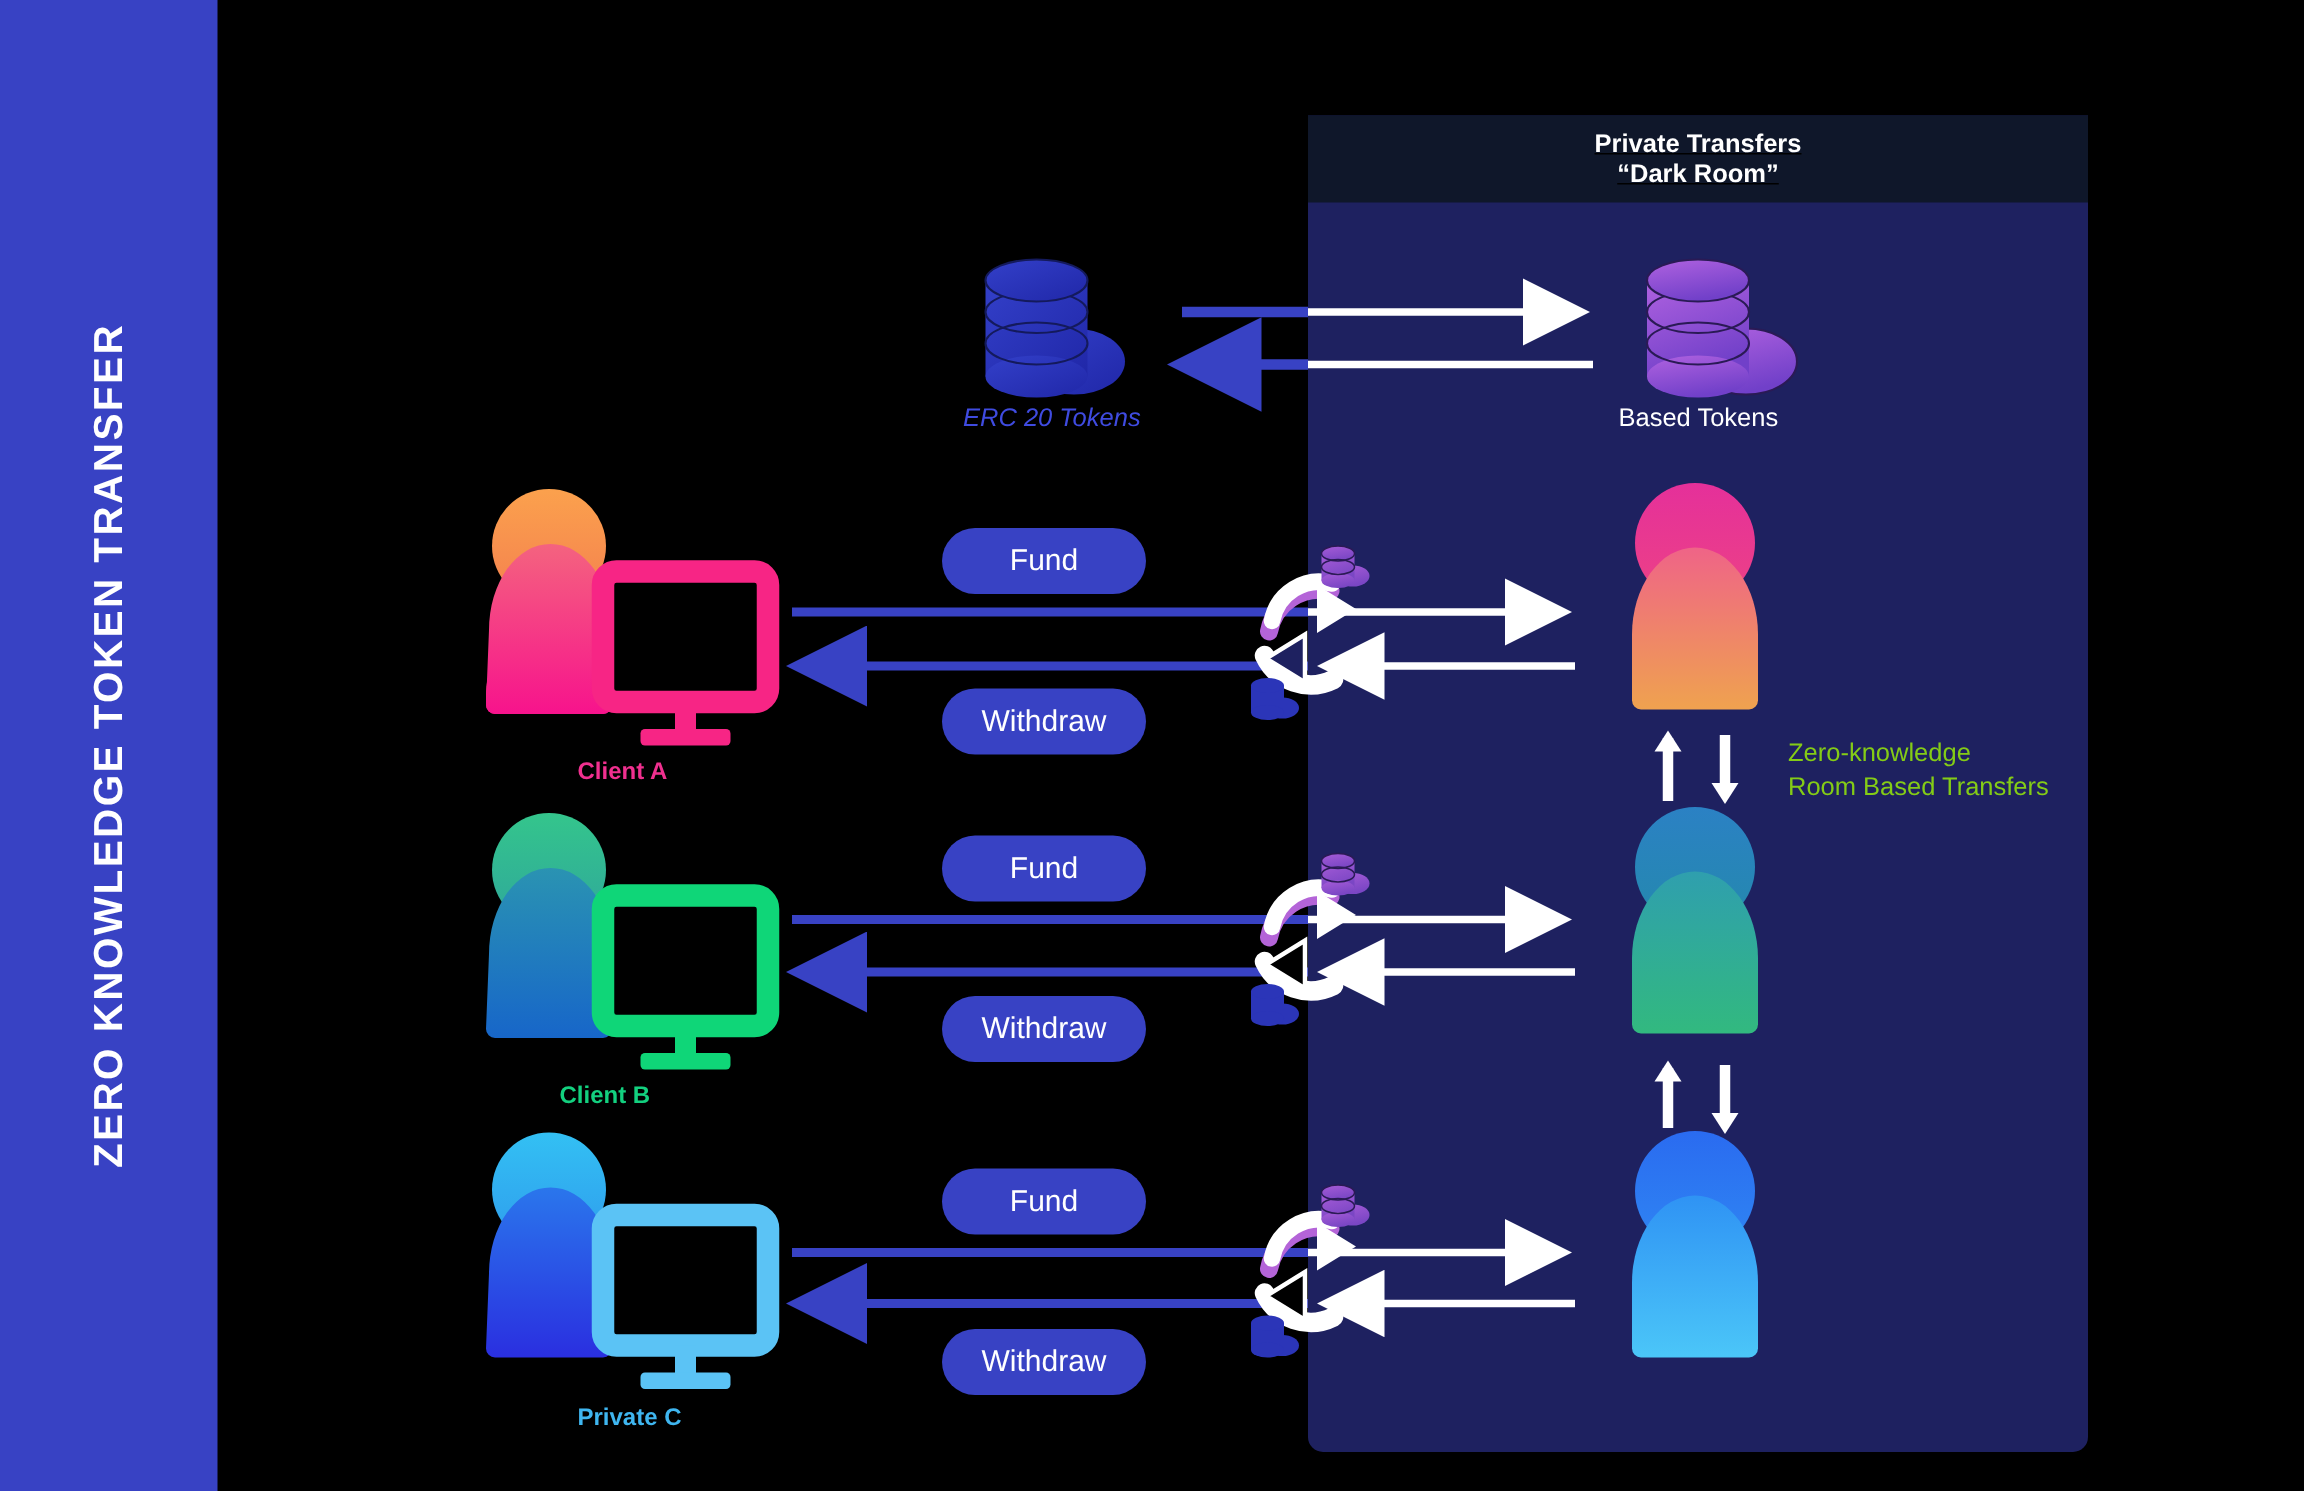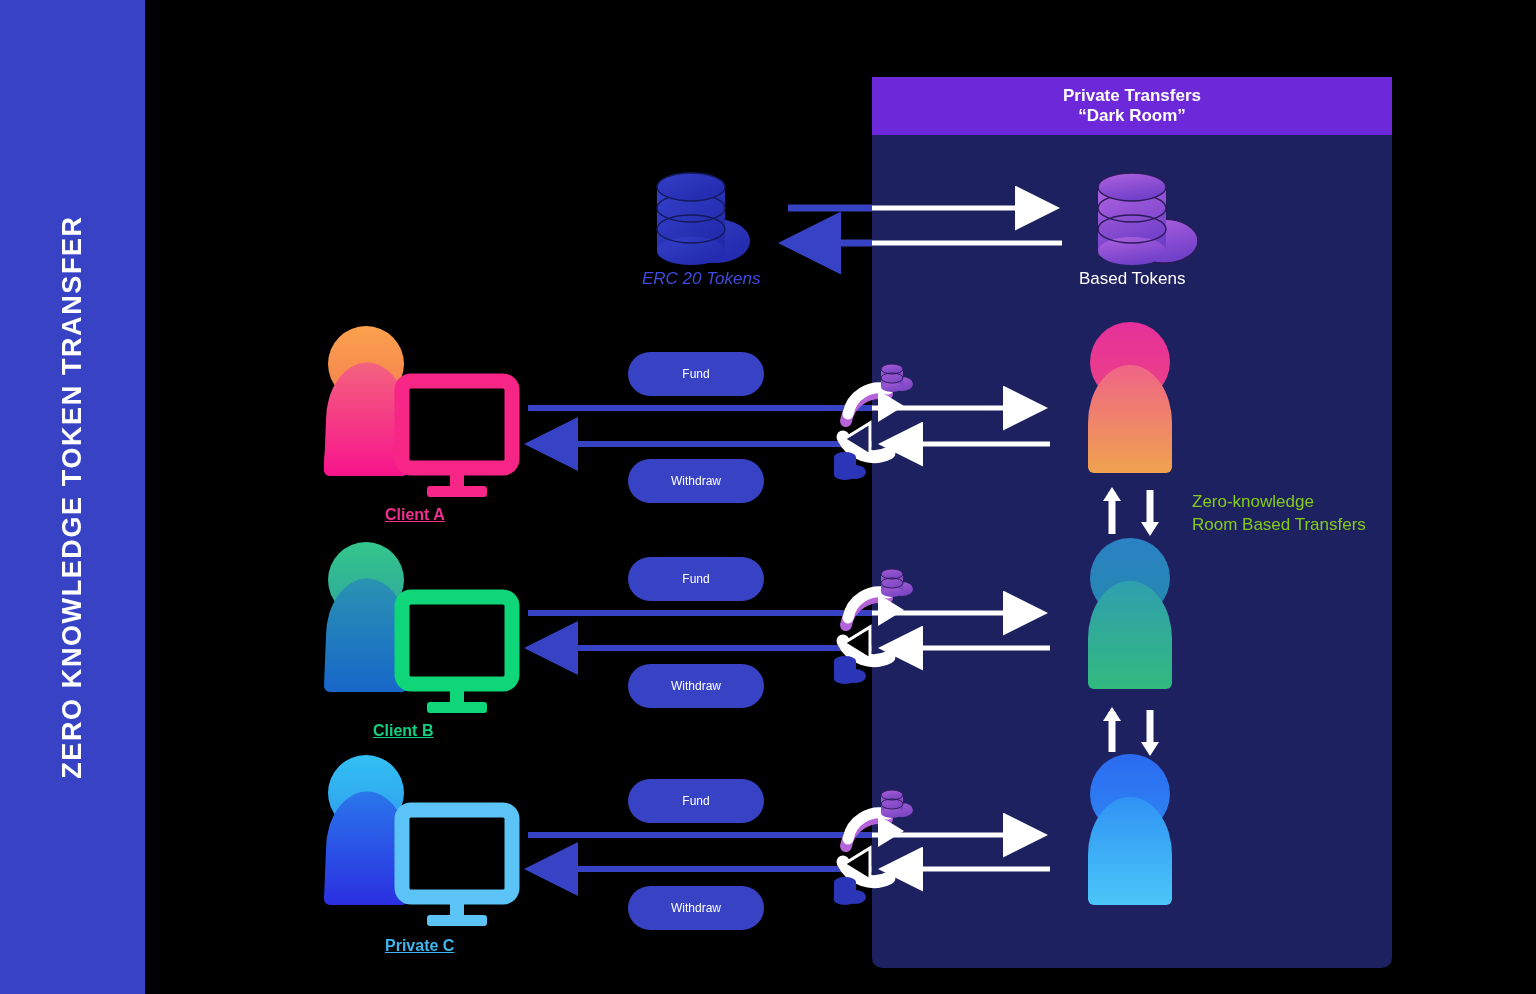--- a/index.html
+++ b/index.html
@@ -14,35 +14,35 @@
         transform-box:border-box;
         margin-left:0;margin-top:994px;
         display:flex;align-items:center;justify-content:center;
         color:#ffffff;font-size:27px;font-weight:bold;letter-spacing:1.6px;
         white-space:nowrap;}
 
   
   .darkroom{position:absolute;left:872px;top:77px;width:520px;height:891px;
         background:#1e2160;border-radius:0 0 10px 10px;}
   .darkroom-header{position:absolute;left:872px;top:77px;width:520px;height:58px;
-        background:#6d28d9;display:flex;flex-direction:column;
-        align-items:center;justify-content:center;line-height:1.17;}
+        background:#0f172a;display:flex;flex-direction:column;
+        align-items:center;justify-content:center;line-height:1.17;text-decoration:underline;}
   .darkroom-header span{color:#ffffff;font-size:17px;font-weight:bold;}
   .tok-label{position:absolute;white-space:nowrap;font-size:17px;}
 
   
   .pill{position:absolute;height:44px;background:#3842c4;border-radius:22px;
         display:flex;align-items:center;justify-content:center;
-        color:#ffffff;font-size:12px;}
+        color:#ffffff;font-size:20px;}
 
   
   svg.layer{position:absolute;left:0;top:0;width:1536px;height:994px;
         pointer-events:none;}
 
-  .client-name{position:absolute;font-size:16px;font-weight:bold;white-space:nowrap;text-decoration:underline;}
+  .client-name{position:absolute;font-size:16px;font-weight:bold;white-space:nowrap;}
   .zk-text{position:absolute;color:#84cc16;font-size:17px;line-height:1.35;white-space:nowrap;}
 </style>
 </head>
 <body>
 
 <div class="canvas">
 
   <div class="sidebar">
     <div class="sidebar-title">ZERO KNOWLEDGE TOKEN TRANSFER</div>
   </div>

